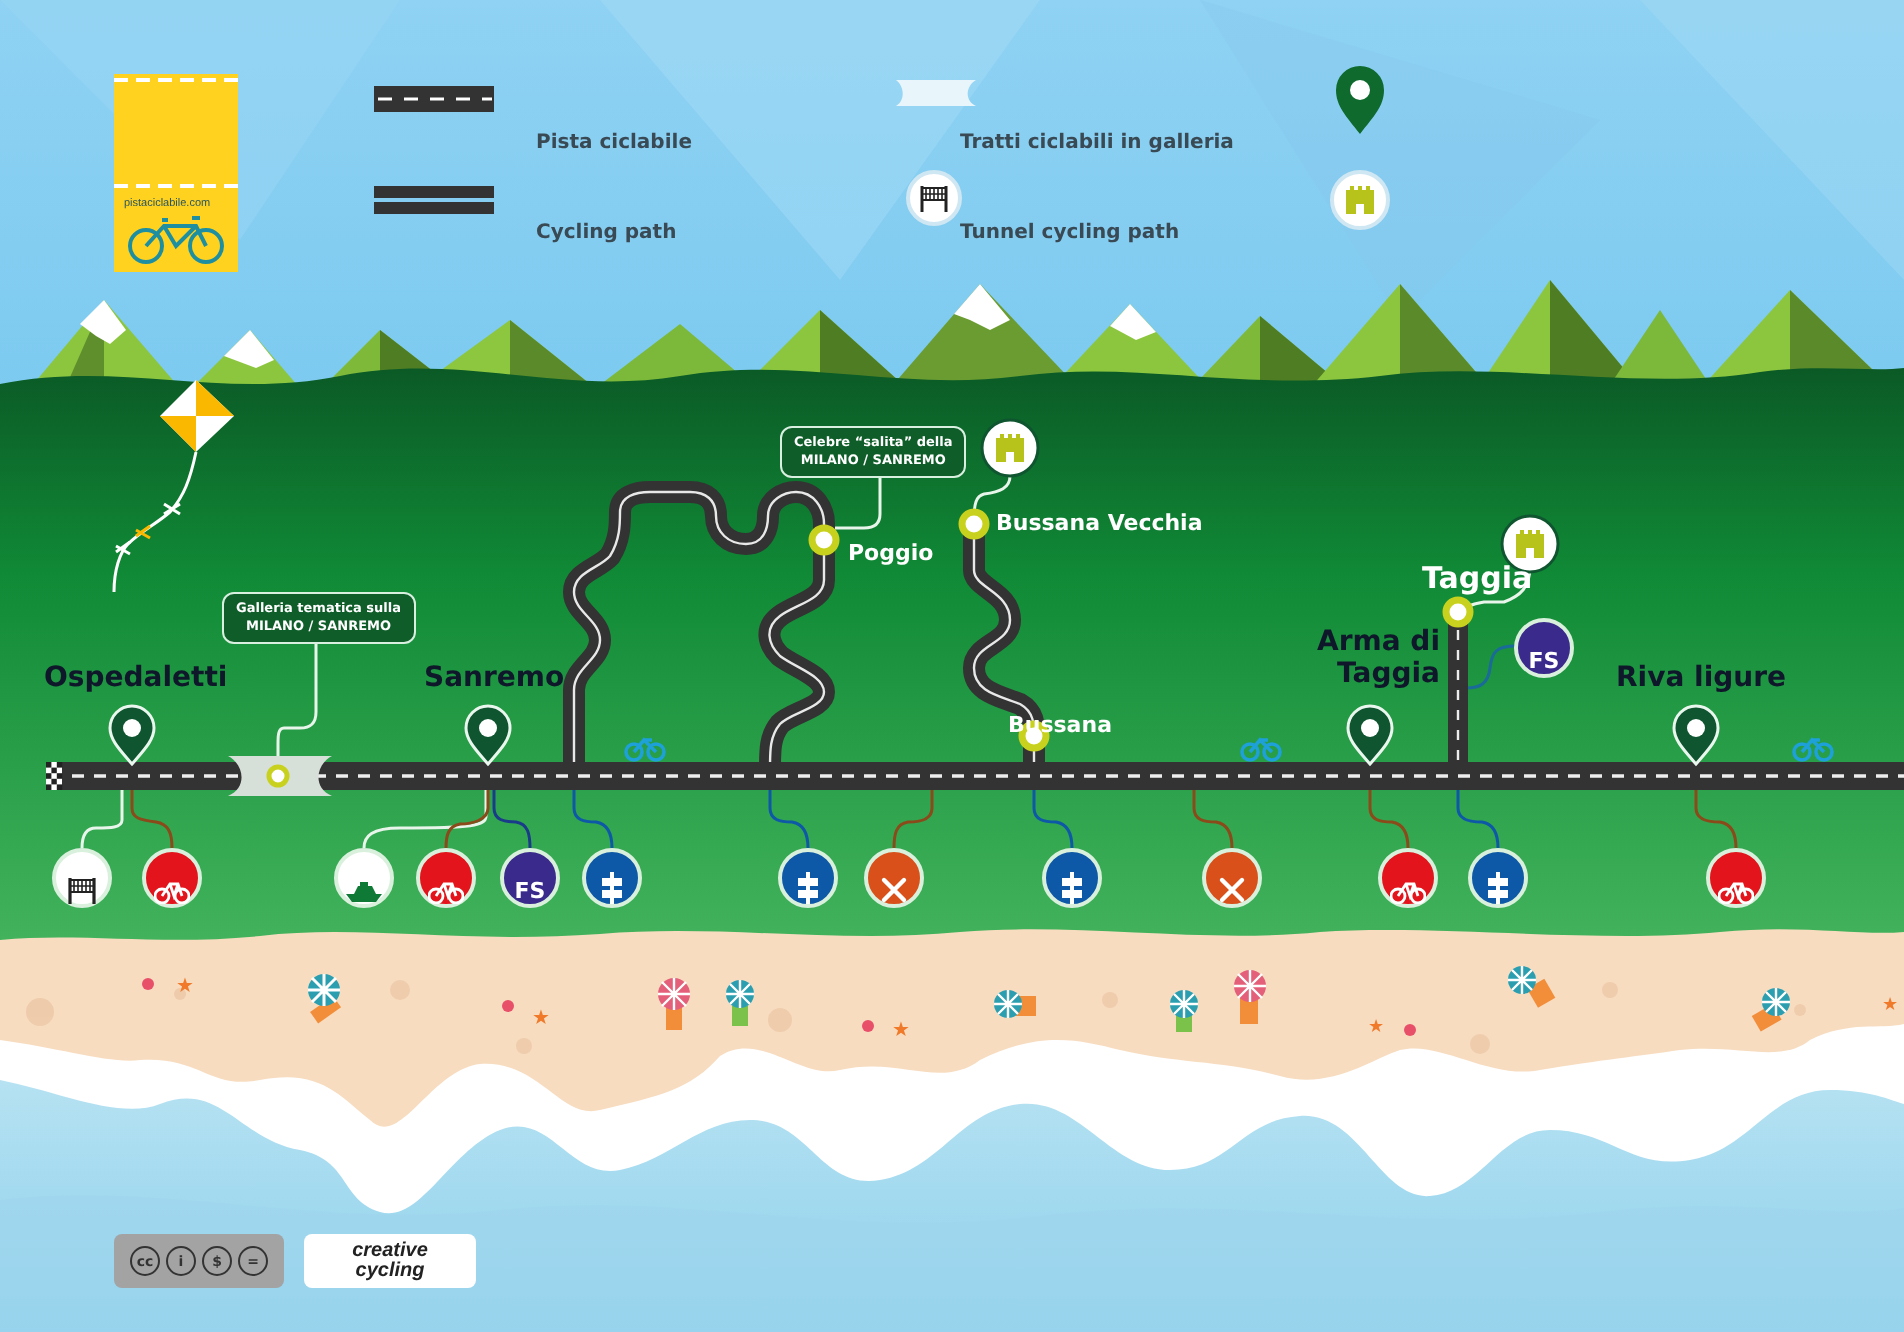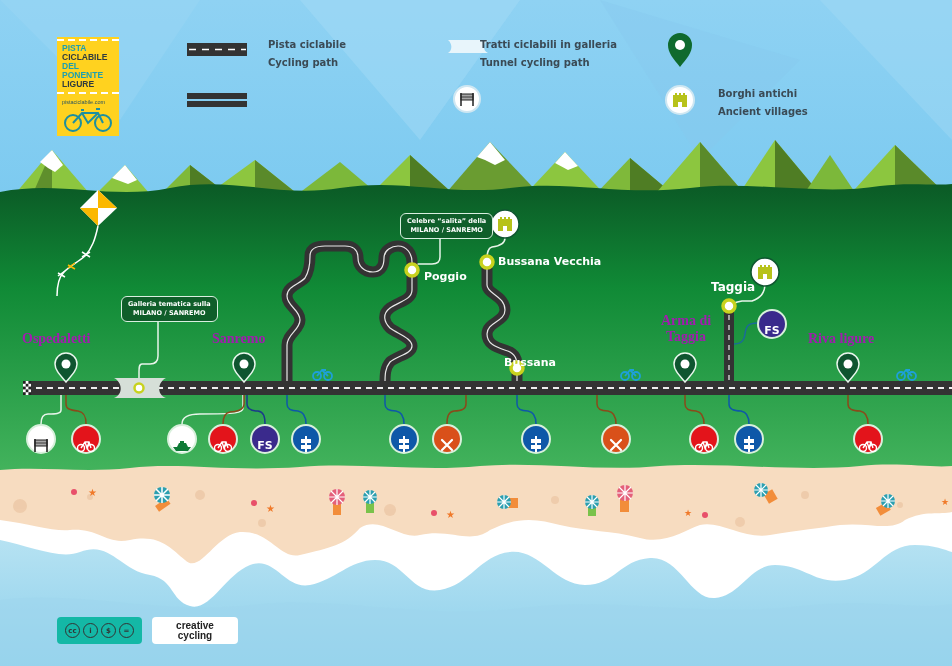--- a/index.html
+++ b/index.html
@@ -1,31 +1,31 @@
 <!DOCTYPE html>
 <html><head>
 <meta charset="utf-8">
 <style>
   html,body{margin:0;padding:0;}
   body{width:952px;height:666px;overflow:hidden;font-family:"DejaVu Sans",sans-serif;}
   #stage{position:relative;width:952px;height:666px;overflow:hidden;background:#8fd0f0;}
   #scene{position:absolute;left:0;top:0;}
   .abs{position:absolute;}
   .legend-text{position:absolute;font-size:10px;color:#3a4a55;font-weight:bold;line-height:18px;}
-  .legend-text div{white-space:nowrap;}
+  .legend-text div{white-space:nowrap;margin-top:27px;}
   .logo{position:absolute;left:57px;top:37px;width:62px;height:99px;background:#ffd21f;}
   .logo .l1{position:absolute;left:5px;top:7px;font-size:8.5px;font-weight:bold;line-height:9px;font-family:"Liberation Sans",sans-serif;}
   .logo .url{position:absolute;left:5px;top:62px;font-size:5.5px;color:#2a5560;font-family:"Liberation Sans",sans-serif;}
-  .city-label{position:absolute;color:#a21caf;font-weight:bold;font-size:14px;white-space:nowrap;text-align:center;line-height:16px;font-family:Liberation Serif, serif;}
+  .city-label{position:absolute;color:#0f172a;font-weight:bold;font-size:14px;white-space:nowrap;text-align:right;line-height:16px;}
   .small-label{position:absolute;color:#fff;font-weight:bold;font-size:11px;white-space:nowrap;}
-  .callout{position:absolute;background:#0f5e2a;border:1.5px solid #d9efe0;border-radius:6px;color:#fff;font-size:6.5px;font-weight:bold;line-height:9px;padding:3px 6px;white-space:nowrap;text-align:center;margin-left:10px;}
+  .callout{position:absolute;background:#0f5e2a;border:1.5px solid #d9efe0;border-radius:6px;color:#fff;font-size:6.5px;font-weight:bold;line-height:9px;padding:3px 6px;white-space:nowrap;text-align:center;}
   .svc{position:absolute;width:30px;height:30px;border-radius:50%;border:2px solid #d8f0dc;box-sizing:border-box;display:flex;align-items:flex-end;justify-content:center;color:#fff;font-weight:bold;font-size:11px;cursor:pointer;}
-  .cc-box{position:absolute;left:57px;top:617px;width:85px;height:27px;background:#14b8a6;border-radius:4px;display:flex;align-items:center;justify-content:center;gap:3px;}
+  .cc-box{position:absolute;left:57px;top:617px;width:85px;height:27px;background:#a3a3a3;border-radius:4px;display:flex;align-items:center;justify-content:center;gap:3px;}
   .cc-ic{width:15px;height:15px;border:1.5px solid #333;border-radius:50%;box-sizing:border-box;font-size:7px;display:flex;align-items:center;justify-content:center;color:#333;font-weight:bold;font-family:"DejaVu Sans",sans-serif;}
-  .cc-text{position:absolute;left:152px;top:617px;width:86px;height:27px;background:#fff;border-radius:4px;color:#222;font-weight:bold;font-size:10px;line-height:10px;text-align:center;box-sizing:border-box;padding-top:4px;font-family:"Liberation Sans",sans-serif;}
+  .cc-text{position:absolute;left:152px;top:617px;width:86px;height:27px;background:#fff;border-radius:4px;color:#222;font-weight:bold;font-size:10px;line-height:10px;text-align:center;box-sizing:border-box;padding-top:4px;font-family:"Liberation Sans",sans-serif;font-style:italic;}
 </style>
 </head>
 <body>
 
 <div id="stage">
 
   <svg id="scene" width="952" height="666" viewBox="0 0 952 666">
     <defs>
       <linearGradient id="skyG" x1="0" y1="0" x2="0" y2="1">
         <stop offset="0" stop-color="#8fd2f3"></stop>
@@ -293,69 +293,59 @@
         <path d="M-7,7 L-7,-5 L-5,-5 L-5,-7 L-3,-7 L-3,-5 L-1,-5 L-1,-7 L1,-7 L1,-5 L3,-5 L3,-7 L5,-7 L5,-5 L7,-5 L7,7 L2,7 L2,2 L-2,2 L-2,7 Z" fill="#b7c21a"></path>
       </g>
     </g>
   </svg>
 
   <div class="logo">
     <svg class="abs" style="left:0;top:0" width="62" height="99">
       <line x1="0" y1="3" x2="62" y2="3" stroke="#fff" stroke-width="2" stroke-dasharray="7,4"></line>
       <line x1="0" y1="56" x2="62" y2="56" stroke="#fff" stroke-width="2" stroke-dasharray="7,4"></line>
     </svg>
-    <div class="l1">
-      <div style="color:#1d9fb0">PISTA</div>
-      <div style="color:#2f3b3f">CICLABILE</div>
-      <div style="color:#1d9fb0">DEL PONENTE</div>
-      <div style="color:#2f3b3f">LIGURE</div>
-    </div>
     <div class="url">pistaciclabile.com</div>
     <svg class="abs" style="left:5px;top:70px" width="52" height="26">
       <g stroke="#1d8fa0" stroke-width="2" fill="none">
         <circle cx="11" cy="16" r="8"></circle>
           <circle cx="41" cy="16" r="8"></circle>
         <path d="M11,16 L20,6 L36,6 L41,16 M20,6 L26,16 L36,6 M34,2 L38,2 M19,3 L22,3"></path>
       </g>
     </svg>
   </div>
 
   <div class="legend-text" style="left:268px;top:36px">
     <div>Pista ciclabile</div>
     <div>Cycling path</div>
   </div>
   <div class="legend-text" style="left:480px;top:36px">
     <div>Tratti ciclabili in galleria</div>
     <div>Tunnel cycling path</div>
   </div>
   <div class="legend-text" style="left:718px;top:36px">
   </div>
-  <div class="legend-text" style="left:718px;top:85px">
-    <div>Borghi antichi</div>
-    <div>Ancient villages</div>
-  </div>
 
   <div class="callout" style="left:111px;top:296px">
     <div>Galleria tematica sulla</div>
     <div>MILANO / SANREMO</div>
   </div>
   <div class="callout" style="left:390px;top:213px">
     <div>Celebre “salita” della</div>
     <div>MILANO / SANREMO</div>
   </div>
 
   <div class="city-label" style="left:22px;top:331px">Ospedaletti</div>
   <div class="city-label" style="left:212px;top:331px">Sanremo</div>
   <div class="city-label" style="left:652px;top:313px;width:68px;white-space:normal;">Arma di Taggia</div>
   <div class="city-label" style="left:808px;top:331px">Riva ligure</div>
 
   <div class="small-label" style="left:424px;top:270px">Poggio</div>
   <div class="small-label" style="left:498px;top:255px">Bussana Vecchia</div>
   <div class="small-label" style="left:504px;top:356px">Bussana</div>
-  <div class="small-label" style="left:711px;top:280px;font-size:12px;">Taggia</div>
+  <div class="small-label" style="left:711px;top:280px;font-size:15px;">Taggia</div>
 
   <div class="svc" style="left:757px;top:309px;background:#3a2a8c">
     <span>FS</span>
   </div>
 
   <div class="svc" style="left:26px;top:424px;background:#fff">
     <svg width="16" height="14">
         <rect x="2" y="2" width="12" height="6" fill="#fff" stroke="#222" stroke-width="1"></rect>
         <path d="M4,2 v6 M6,2 v6 M8,2 v6 M10,2 v6 M12,2 v6 M2,5 h12" stroke="#222" stroke-width="0.8"></path>
         <path d="M2,1 v13 M14,1 v13" stroke="#222" stroke-width="1.6"></path>

